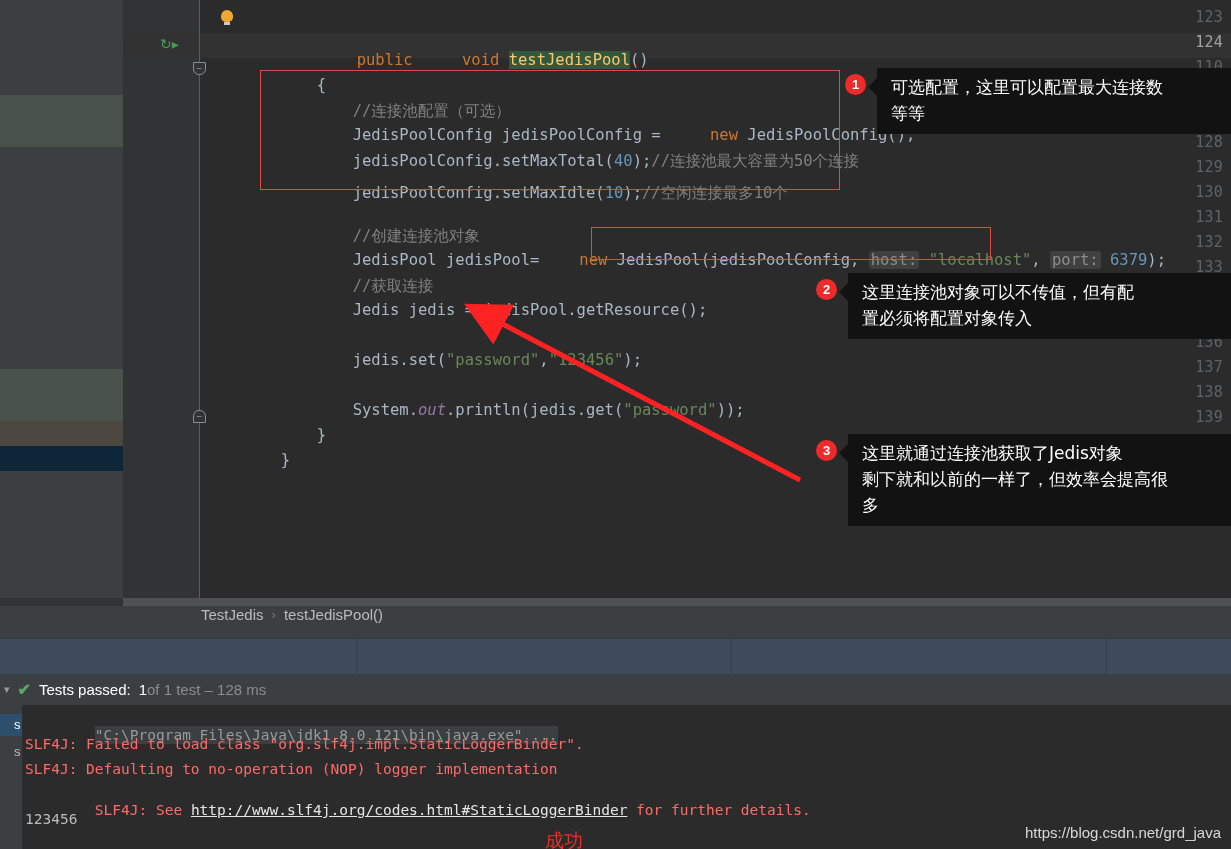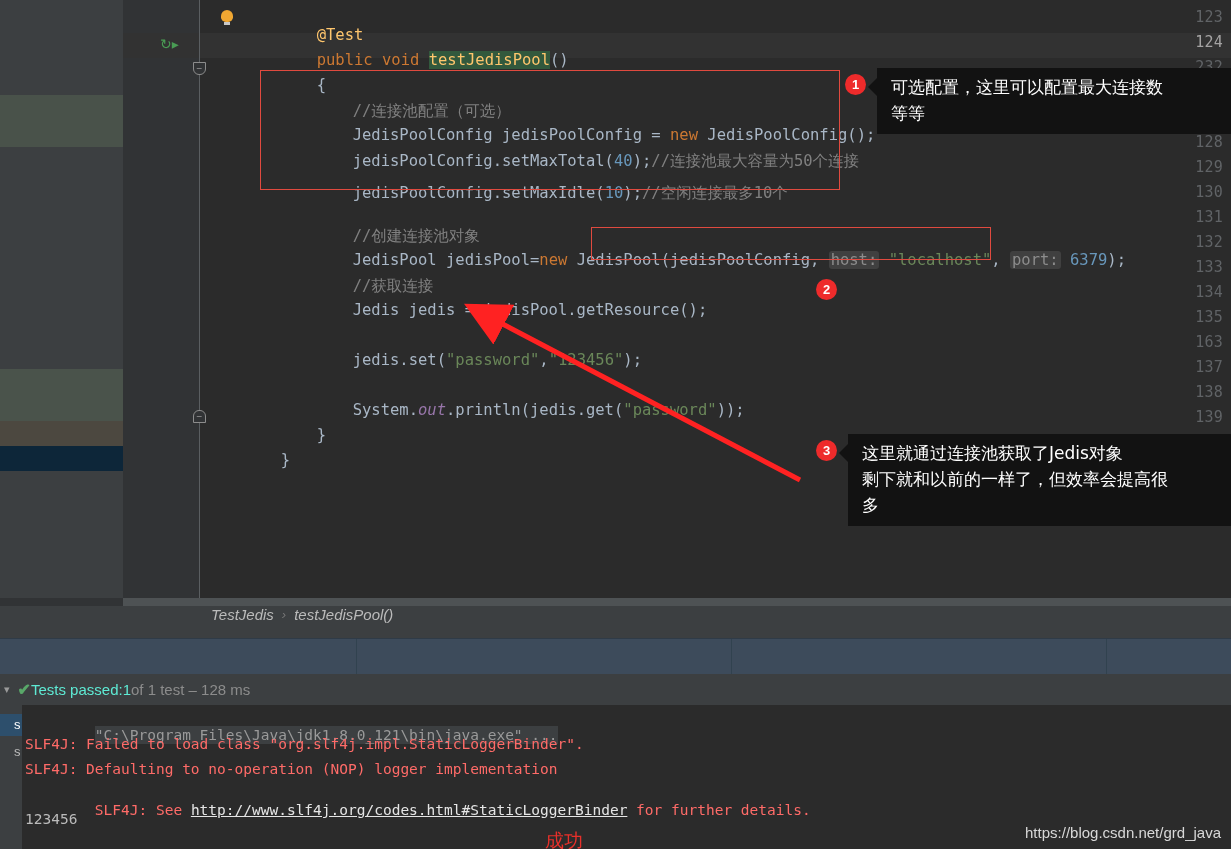--- a/index.html
+++ b/index.html
@@ -61,21 +61,21 @@
 
   .code-area {
     position: absolute; left: 200px; top: 0; width: 1031px; height: 598px;
   }
   .cl {
     position: absolute; left: 0;
     font-family: "DejaVu Sans Mono", monospace;
     font-size: 15.5px; color: #a9b7c6; white-space: pre;
     letter-spacing: 0px;
   }
-  .kw  { color: #cc7832; }
+  .kw  { color: #cc7832; margin-left: 40px; }
   .cm  { color: #808080; }
   .str { color: #6a8759; }
   .num { color: #6897bb; }
   .fn  { color: #ffc66d; }
   .fld { color: #9876aa; font-style: italic; }
   .plain { color: #a9b7c6; }
   .methodname { background: #32593d; }
   .hint {
     color: #8c8c8c; background: #404040; border-radius: 3px;
     padding: 0 2px;
@@ -115,23 +115,23 @@
     position:absolute; left:0; top:598px; width:1231px; height:40px;
     background:#3c3f41;
   }
   .bc-tabstrip-left {
     position:absolute; left:0; top:0; width:123px; height:8px; background:#313335;
   }
   .bc-tabstrip-right {
     position:absolute; left:123px; top:0; width:1108px; height:8px; background:#4e5254;
   }
   .bc-inner {
-    position:absolute; left:123px; top:8px; width:1108px; height:16px;
+    position:absolute; left:113px; top:8px; width:1108px; height:16px;
     background:#3c3f41; display:flex; align-items:center; padding-left:88px;
-    font-size:15px; color:#bbbbbb;font-style:italic;
+    font-size:15px; color:#bbbbbb;
   }
   .bc-sep { color:#777; margin:0 8px; font-size:13px; }
 
   
   .run-band {
     position:absolute; left:0; top:638px; width:1231px; height:36px;
     background:#3d4b5b;
     border-top:1px solid #2f3b47;
   }
   .run-band .divider {
@@ -139,21 +139,21 @@
   }
 
   
   .test-status {
     position:absolute; left:0; top:674px; width:1231px; height:31px;
     background:#3c3f41; display:flex; align-items:center;
     font-size:15px; color:#bbbbbb;
   }
   .ts-caret { margin-left:4px; color:#9a9a9a; font-size:11px; }
   .ts-check { margin-left:8px; color:#59a869; font-size:16px; font-weight:bold; }
-  .ts-text  { margin-left:0; color:#5eead4; }
+  .ts-text  { margin-left:8px; color:#ffffff; }
   .ts-dim   { color:#8c8c8c; }
 
   
   .console-wrap {
     position:absolute; left:0; top:705px; width:1231px; height:144px;
     background:#2b2b2b;
   }
   .console-tree {
     position:absolute; left:0; top:0; width:22px; height:144px; background:#3c3f41;
   }
@@ -203,50 +203,47 @@
       <div class="band" style="top:421px;height:25px;background:#4c4840;"></div>
       <div class="band" style="top:446px;height:25px;background:#0d2639;"></div>
       <div class="band" style="top:471px;height:127px;background:#3c3f41;"></div>
     </div>
 
     <div class="gutter-panel"></div>
     <div class="gutter-row-hl" style="top:33px;"></div>
 
     <div class="line-no" style="top:8px;">123</div>
     <div class="line-no current" style="top:33px;">124</div>
-    <div class="line-no" style="top:58px;">232</div>
+    <div class="line-no" style="top:58px;">110</div>
     <div class="line-no" style="top:83px;">126</div>
     <div class="line-no" style="top:108px;">127</div>
     <div class="line-no" style="top:133px;">128</div>
     <div class="line-no" style="top:158px;text-align:right;">129</div>
     <div class="line-no" style="top:183px;">130</div>
     <div class="line-no" style="top:208px;">131</div>
     <div class="line-no" style="top:233px;">132</div>
     <div class="line-no" style="top:258px;">133</div>
     <div class="line-no" style="top:283px;">134</div>
     <div class="line-no" style="top:308px;">135</div>
-    <div class="line-no" style="top:333px;">163</div>
+    <div class="line-no" style="top:333px;">136</div>
     <div class="line-no" style="top:358px;">137</div>
     <div class="line-no" style="top:383px;">138</div>
     <div class="line-no" style="top:408px;">139</div>
     <div class="line-no" style="top:433px;">140</div>
     <div class="line-no" style="top:458px;">141</div>
 
     <div class="run-icon" style="top:36px;">↻▸</div>
     <div class="bulb" style="left:221px;top:10px;"></div>
 
     <div class="fold-line"></div>
     <div class="fold-marker down" style="top:62px;">−</div>
     <div class="fold-marker up" style="top:410px;">−</div>
 
     <div class="code-area">
 
-      <div class="cl" style="top:8px;left:42px;">
-        <span class="fn">@Test</span>
-      </div>
 
       <div class="cl" style="top:33px;left:42px;">
         <span class="kw">public</span><span class="plain"> </span><span class="kw">void</span><span class="plain"> </span><span class="fn methodname">testJedisPool</span><span class="plain">()</span>
       </div>
 
       <div class="cl" style="top:58px;left:42px;">
         <span class="plain">{</span>
       </div>
 
       <div class="cl" style="top:108px;left:78px;">
@@ -313,20 +310,22 @@
 
     <line x1="520" y1="828" x2="113" y2="820" stroke="#f22" stroke-width="2.5" marker-end="url(#ah)"></line>
     <path d="M113,820 L150,812 L150,828 Z" fill="#f22"></path>
   </svg>
 
   <div class="badge" style="left:845px;top:74px;">1</div>
   <div class="callout" style="left:877px;top:68px;width:354px;">可选配置，这里可以配置最大连接数
 等等</div>
 
   <div class="badge" style="left:816px;top:279px;">2</div>
+  <div class="callout" style="left:848px;top:273px;width:383px;">这里连接池对象可以不传值，但有配
+置必须将配置对象传入</div>
 
   <div class="badge" style="left:816px;top:440px;">3</div>
   <div class="callout" style="left:848px;top:434px;width:383px;">这里就通过连接池获取了Jedis对象
 剩下就和以前的一样了，但效率会提高很
 多</div>
 
   <div class="breadcrumb-bar">
     <div class="bc-tabstrip-left"></div>
     <div class="bc-tabstrip-right"></div>
     <div class="bc-inner">

